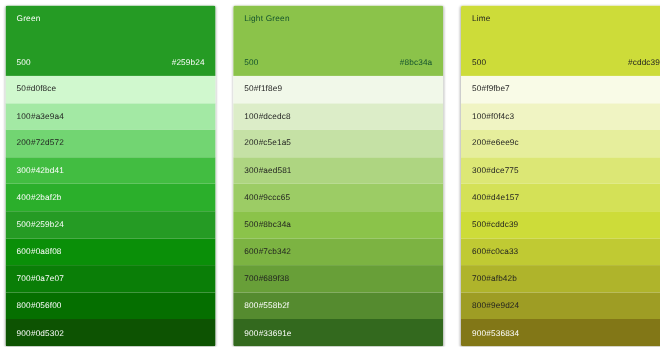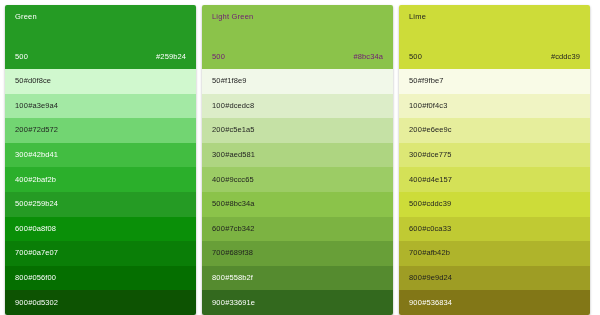--- a/index.html
+++ b/index.html
@@ -11,21 +11,21 @@
     width: 600px;
     height: 315px;
     background: #ffffff;
     font-family: "Liberation Sans", sans-serif;
     overflow: hidden;
   }
   #palette-board {
     display: flex;
     flex-direction: row;
     align-items: flex-start;
-    gap: 6px;
+    gap: 16px;
     padding: 5px 4px 0 5px;
     box-sizing: border-box;
     width: 600px;
     height: 315px;
   }
   .palette-card {
     width: 191px;
     flex: 0 0 191px;
     border-radius: 2px;
     overflow: hidden;
@@ -133,21 +133,21 @@
           <span class="s-weight">800</span>
           <span class="s-hex">#056f00</span>
         </div>
         <div class="swatch-row" style="background: rgb(13, 83, 2); color: rgb(255, 255, 255);">
           <span class="s-weight">900</span>
           <span class="s-hex">#0d5302</span>
         </div>
       </div>
     </div>
     <div class="palette-card">
-      <div class="card-header" style="background: rgb(139, 195, 74); color: #701a75;">
+      <div class="card-header" style="background: rgb(139, 195, 74); color: #14532d;">
         <span class="palette-name">Light Green</span>
         <div class="header-foot">
           <span class="h-weight">500</span>
           <span class="h-hex">#8bc34a</span>
         </div>
       </div>
       <div class="swatch-list">
         <div class="swatch-row" style="background: rgb(241, 248, 233); color: rgb(31, 31, 31);">
           <span class="s-weight">50</span>
           <span class="s-hex">#f1f8e9</span>

